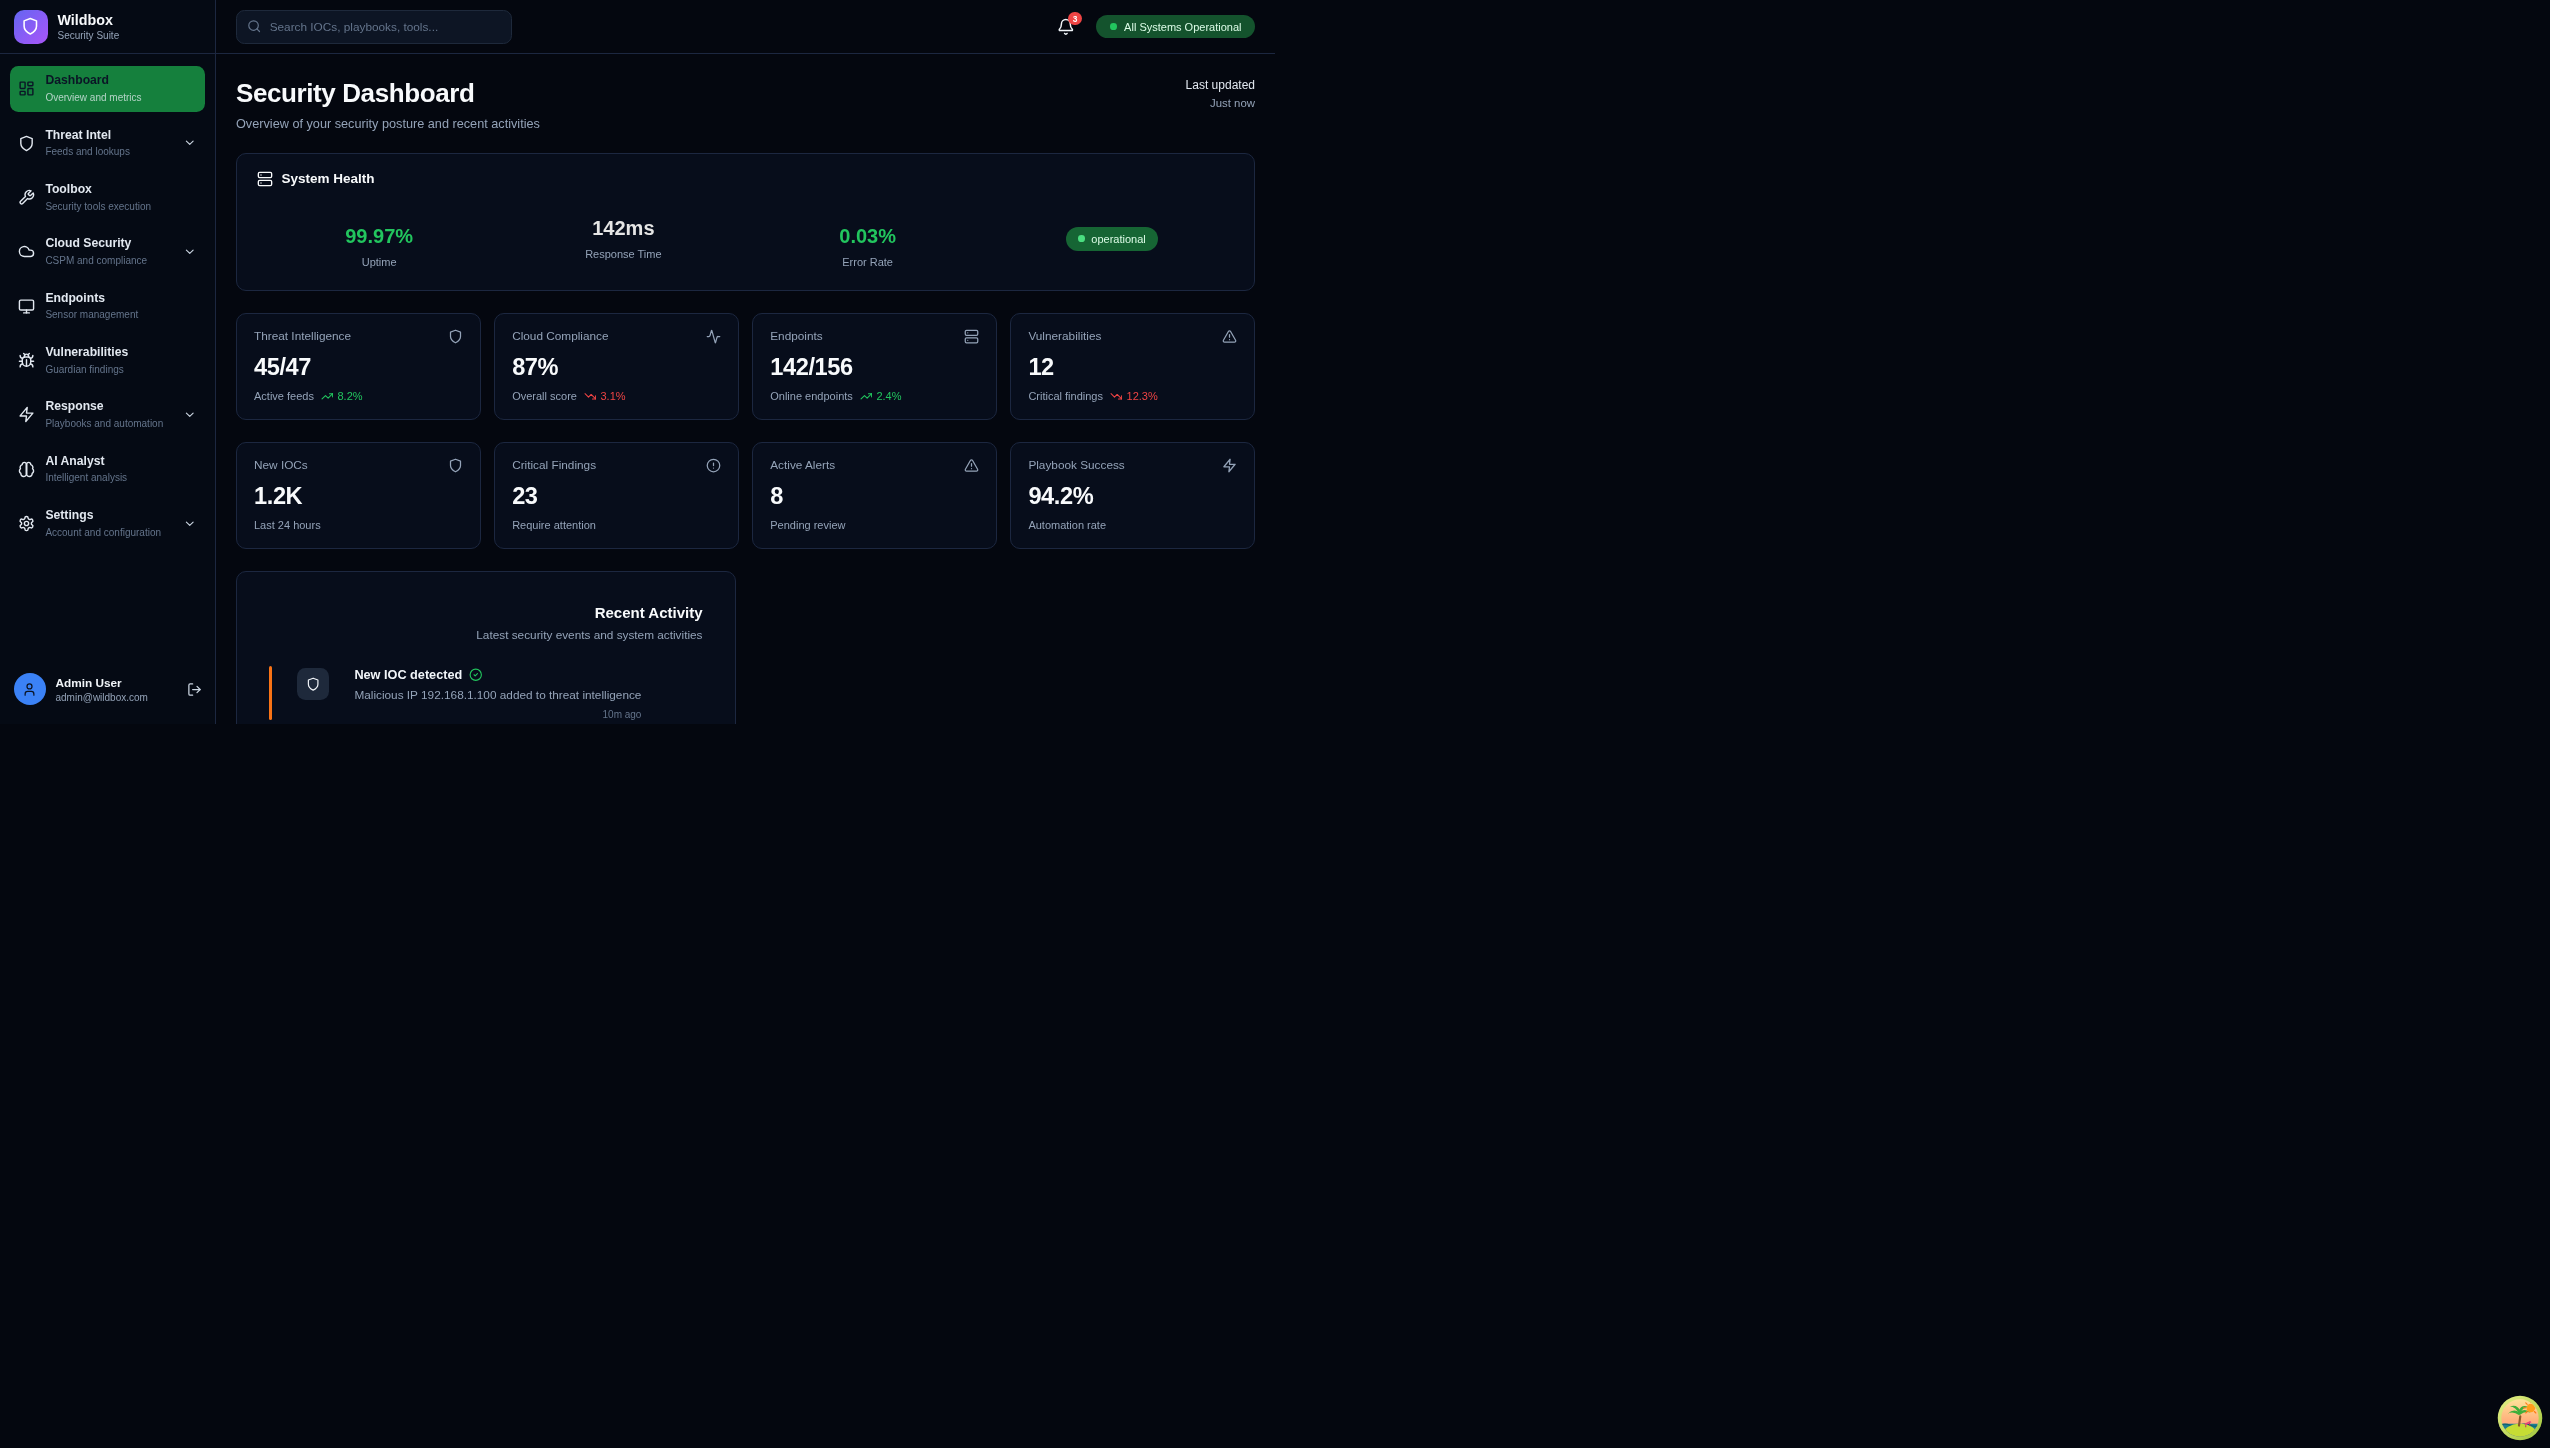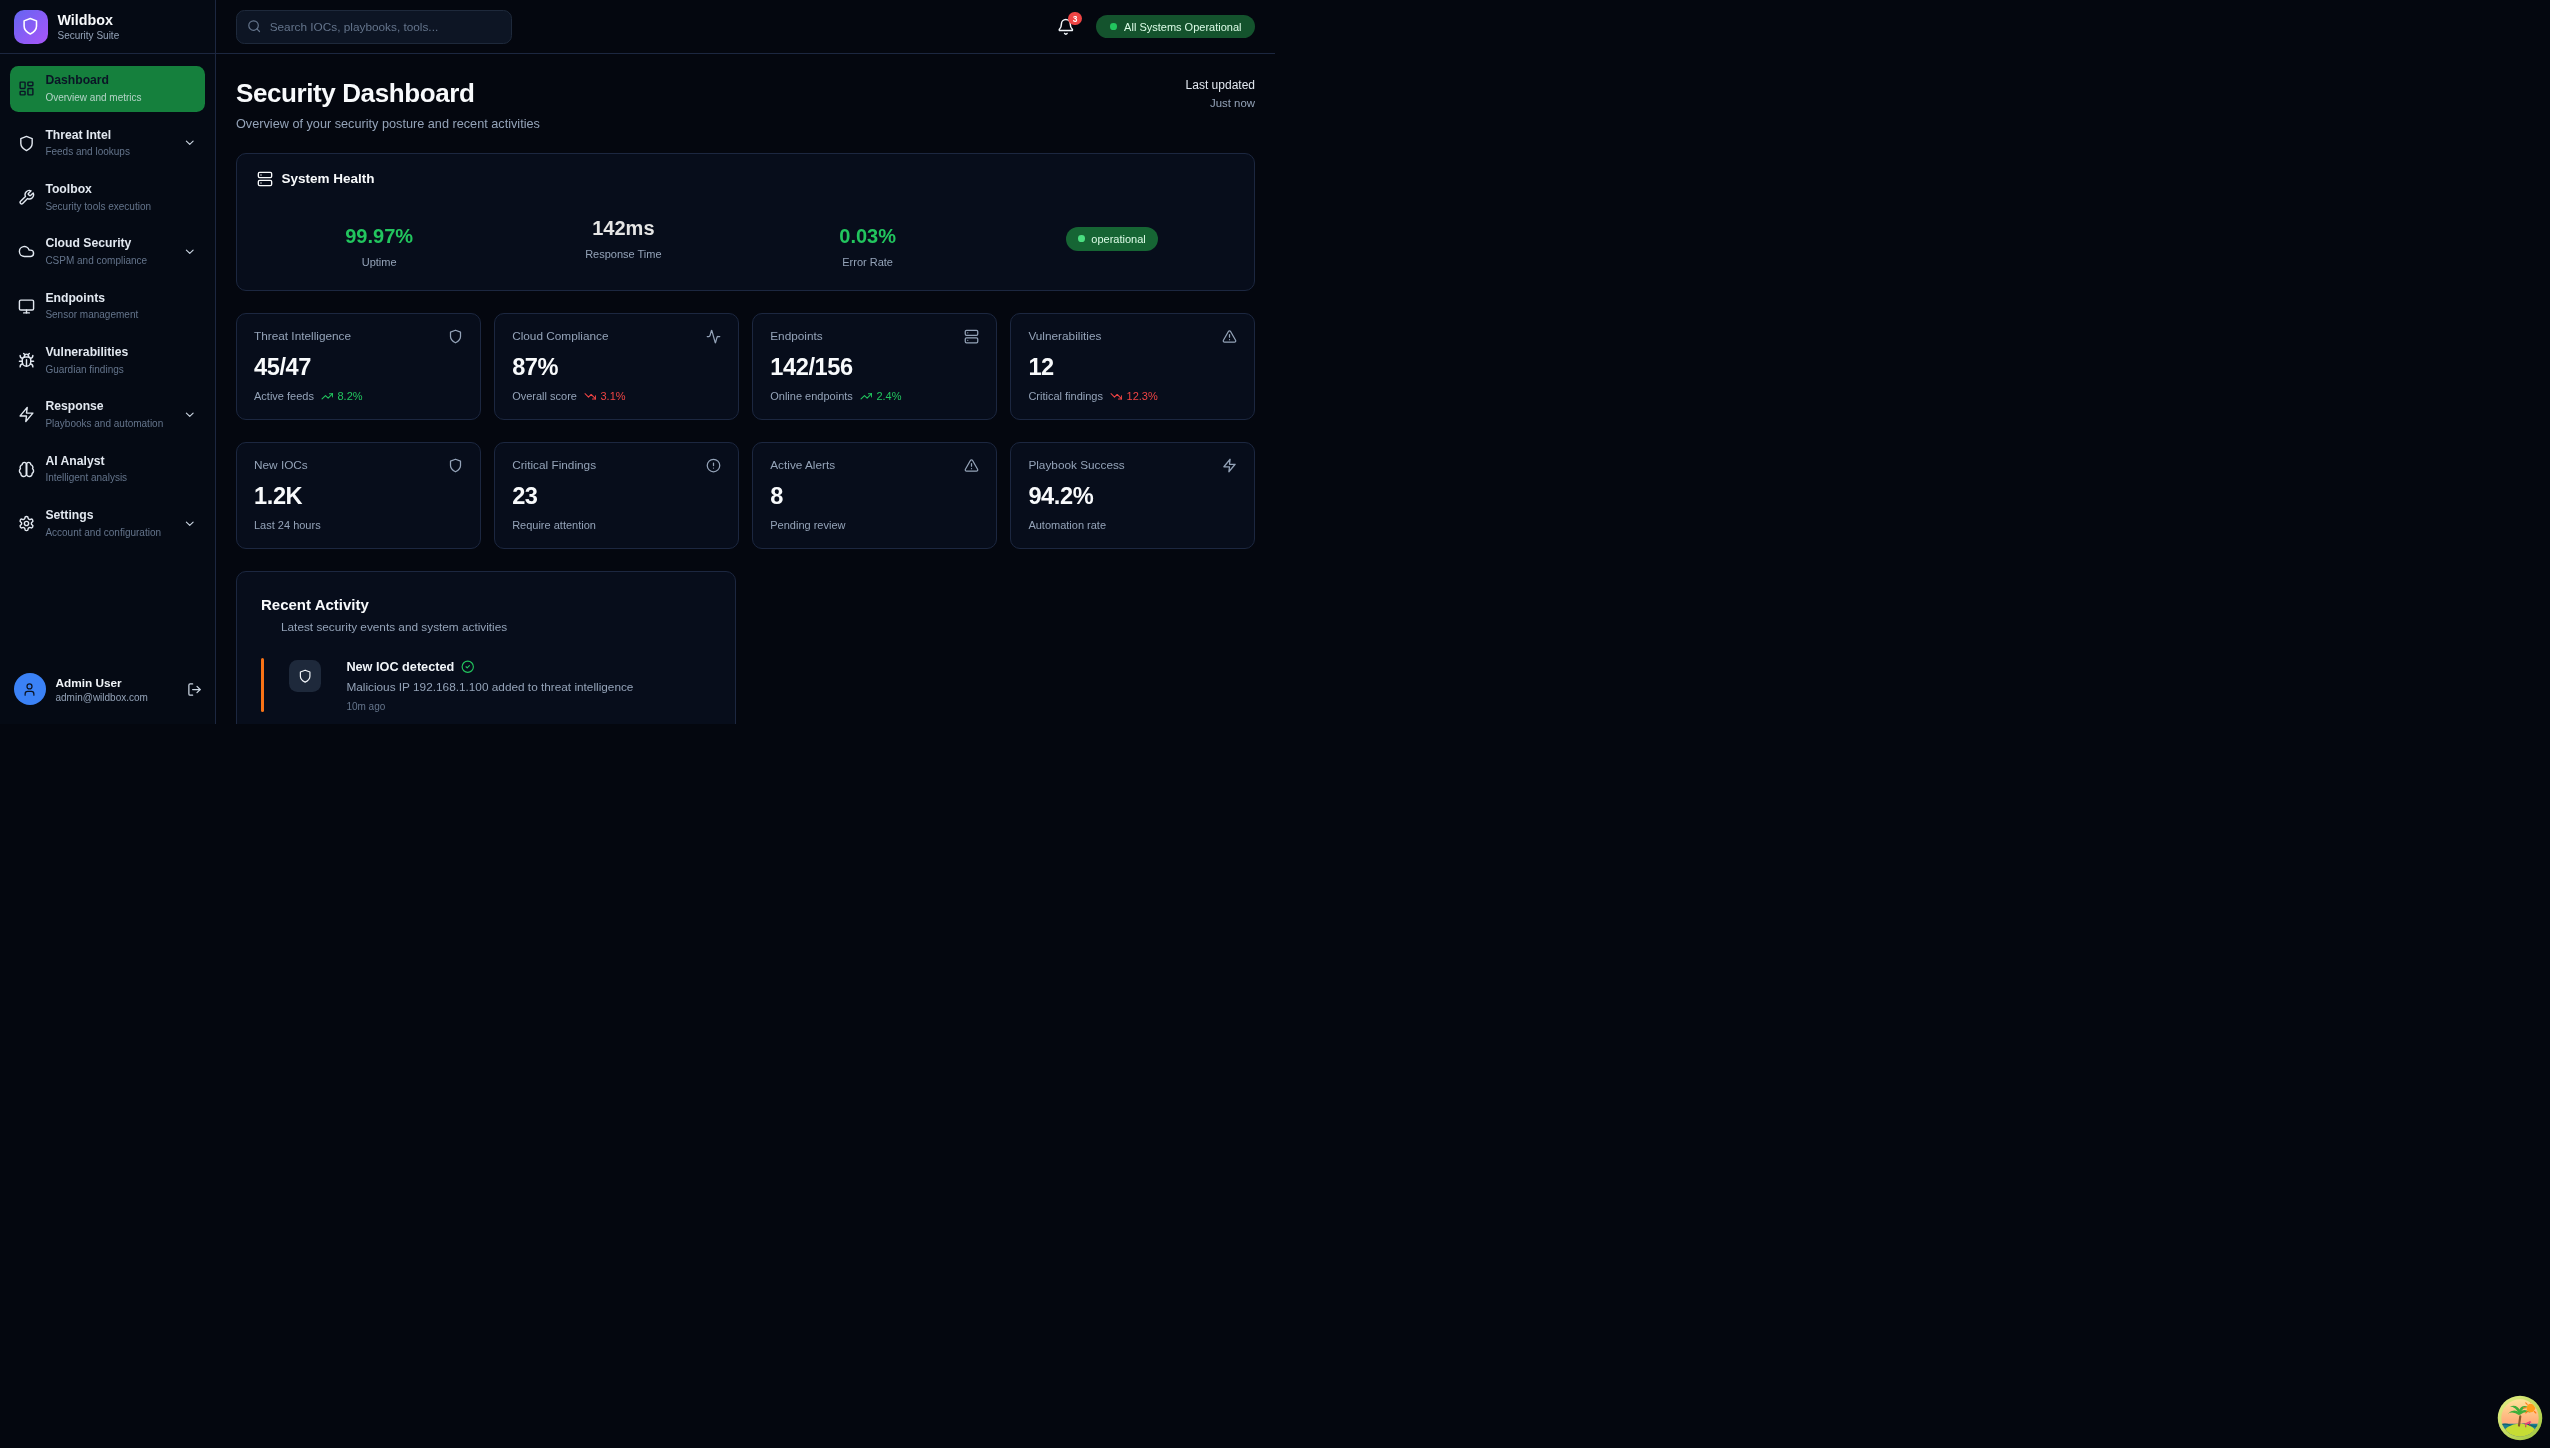--- a/index.html
+++ b/index.html
@@ -129,21 +129,21 @@
   .stat-head { display:flex; align-items:flex-start; justify-content:space-between; }
   .stat-title { font-size:11.8px; color:#94a3b8; }
   .stat-icon { color:#94a3b8; }
   .stat-value { font-size:23.6px; font-weight:700; color:#f8fafc; margin-top:10px; letter-spacing:-0.4px; }
   .stat-foot { display:flex; align-items:center; gap:6.7px; margin-top:8.4px; font-size:11px; color:#94a3b8; }
   .trend { display:inline-flex; align-items:center; gap:4.2px; font-weight:500; }
   .trend.up { color:#22c55e; }
   .trend.down { color:#ef4444; }
 
   .bottom-grid { display:grid; grid-template-columns:1fr 1fr; gap:20px; margin-top:22px; }
-  .panel { padding:24px; }
+  .panel { padding:32px;text-align:right; }
   .panel-title { font-size:15px; font-weight:700; color:#f8fafc; }
   .panel-sub { font-size:11.8px; color:#94a3b8; margin-top:7.6px;margin-left:20px; }
 
   .activity-list { margin-top:23.6px; display:flex; flex-direction:column; gap:18.6px; }
   .activity-item { display:flex; gap:25px; }
   .activity-bar { width:3.4px; border-radius:1.7px; align-self:stretch; }
   .activity-bar.orange { background:#f97316; }
   .activity-bar.red { background:#ef4444; }
   .activity-tile {
     width:32px; height:32px; border-radius:8.4px; background:#1e293b;

